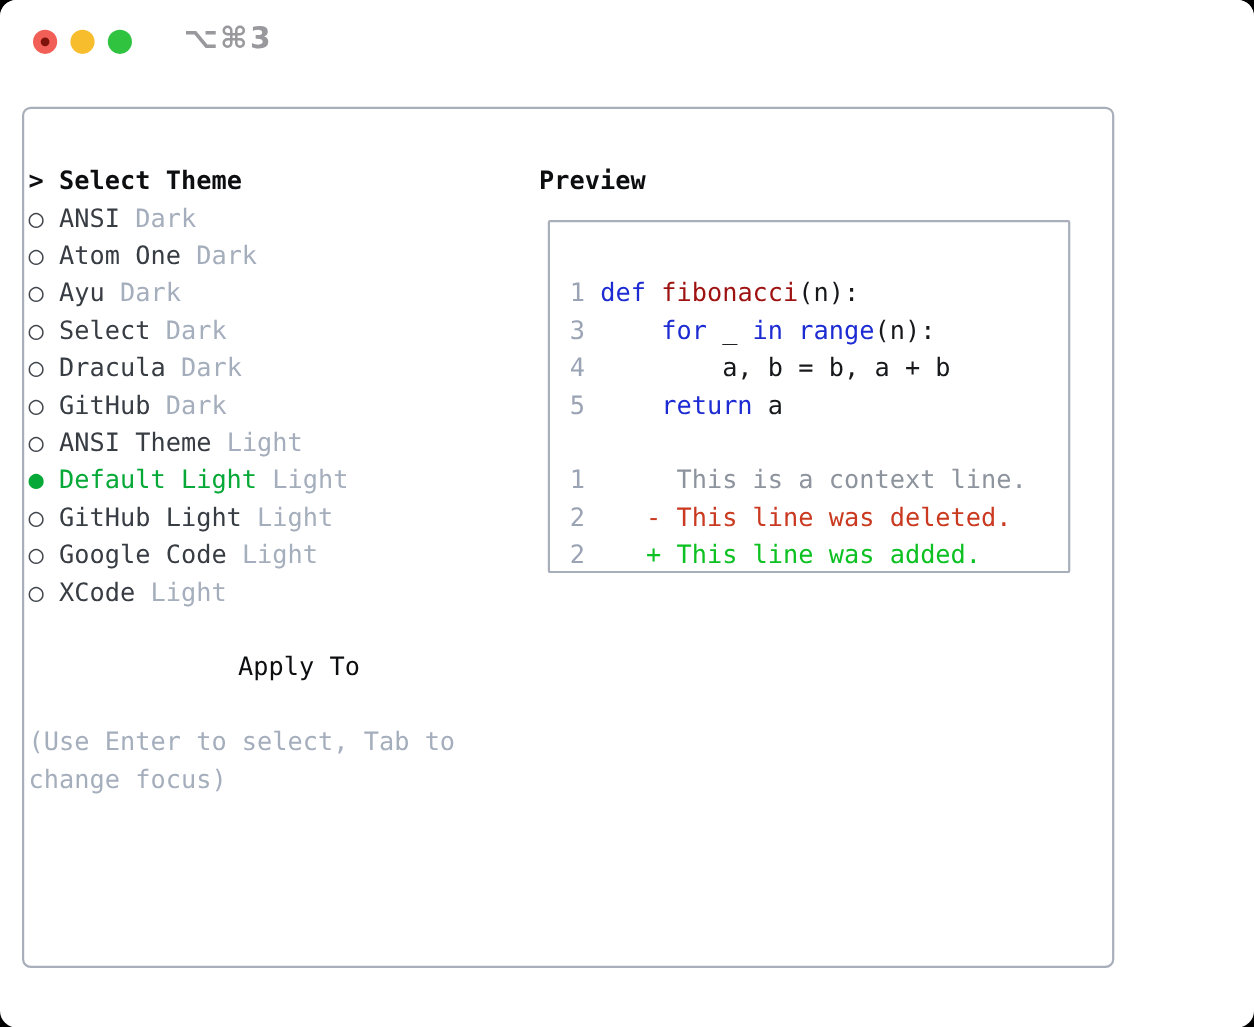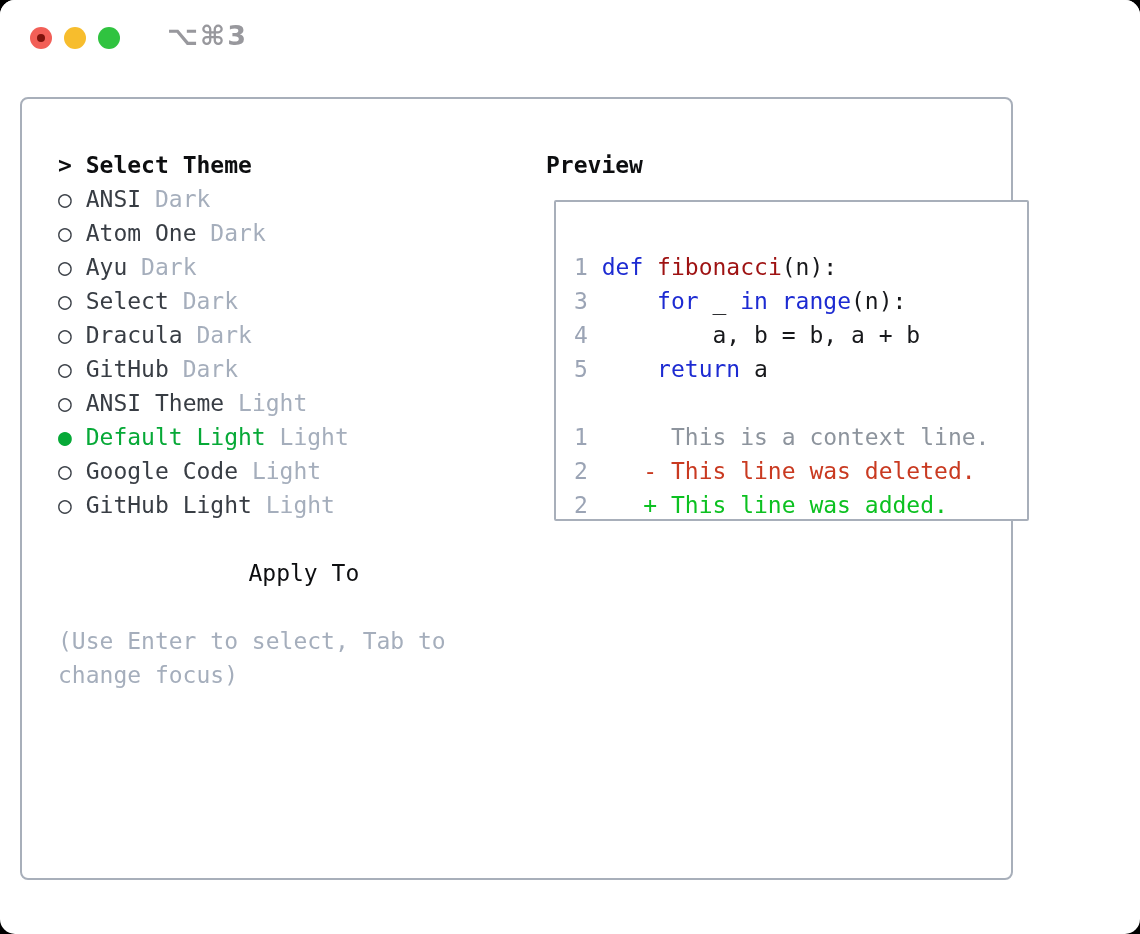--- a/index.html
+++ b/index.html
@@ -5,23 +5,23 @@
   html,body{margin:0;padding:0;}
   body{width:1140px;height:934px;background:#000;font-family:"DejaVu Sans Mono",monospace;position:relative;}
   .window{position:absolute;inset:0;background:#ffffff;border-radius:15px;overflow:hidden;}
   
   .titlebar{position:absolute;top:0;left:0;right:0;height:97px;background:#ffffff;}
   .lights{position:absolute;left:30px;top:27px;display:flex;gap:12px;}
   .light{width:22px;height:22px;border-radius:50%;position:relative;}
   .light .dot{position:absolute;left:7px;top:7px;width:8px;height:8px;border-radius:50%;background:var(--modified-dot,#7e130c);display:block;}
   .title{position:absolute;left:167px;top:20px;font-family:"DejaVu Sans",sans-serif;font-size:27px;font-weight:bold;color:var(--title-gray,#98989d);letter-spacing:2px;}
   
-  .panel{position:absolute;left:20px;top:97px;width:993px;height:783px;box-sizing:border-box;border:2px solid var(--border-gray,#a8afba);border-radius:8px;background:#fff;display:flex;padding:49px 24px 0 36px;}
+  .panel{position:absolute;left:20px;top:97px;width:993px;height:783px;box-sizing:border-box;border:2px solid var(--border-gray,#a8afba);border-radius:8px;background:#fff;display:flex;padding:49px 24px 0 4px;}
   .col-left{width:464px;flex:none;}
-  .col-right{flex:1;min-width:0;margin-left:24px;}
+  .col-right{flex:1;min-width:0;}
   .row{height:34px;line-height:34px;font-size:23px;white-space:pre;color:var(--label-gray,#383d44);}
   .heading1{font-weight:bold;color:var(--heading-black,#0d0e10);}
   .heading2{color:var(--heading-black,#0d0e10);text-align:center;}
   .radio{color:#42474e;}
   .row.selected .radio,.row.selected .label{color:var(--accent-green,#06a937);}
   .tag{color:var(--muted-gray,#a5aebc);}
   .help{color:var(--muted-gray,#a5aebc);}
   
   .preview-box{margin:18px 0 0 8px;width:475px;height:321px;box-sizing:border-box;border:2px solid var(--border-gray,#a8afba);border-radius:2px;background:#fff;padding:48px 0 0 18px;overflow:hidden;}
   .code-line{height:34px;line-height:34px;font-size:23px;white-space:pre;color:var(--code-text,#17181b);}
@@ -53,22 +53,23 @@
       <div class="row heading1"><span class="hprefix">&gt;</span><span> </span><span>Select Theme</span></div>
       <div id="theme-list">
           <div class="row option"><span class="radio">○ </span><span class="label">ANSI</span> <span class="tag">Dark</span></div>
           <div class="row option"><span class="radio">○ </span><span class="label">Atom One</span> <span class="tag">Dark</span></div>
           <div class="row option"><span class="radio">○ </span><span class="label">Ayu</span> <span class="tag">Dark</span></div>
           <div class="row option"><span class="radio">○ </span><span class="label">Select</span> <span class="tag">Dark</span></div>
           <div class="row option"><span class="radio">○ </span><span class="label">Dracula</span> <span class="tag">Dark</span></div>
           <div class="row option"><span class="radio">○ </span><span class="label">GitHub</span> <span class="tag">Dark</span></div>
           <div class="row option"><span class="radio">○ </span><span class="label">ANSI Theme</span> <span class="tag">Light</span></div>
           <div class="row option selected"><span class="radio">● </span><span class="label">Default Light</span> <span class="tag">Light</span></div>
+          <div class="row option"><span class="radio">○ </span><span class="label">GitHub Light</span> <span class="tag">Light</span></div>
           <div class="row option"><span class="radio">○ </span><span class="label">Google Code</span> <span class="tag">Light</span></div>
-          <div class="row option"><span class="radio">○ </span><span class="label">GitHub Light</span> <span class="tag">Light</span></div>
+          <div class="row option"><span class="radio">○ </span><span class="label">XCode</span> <span class="tag">Light</span></div>
         </div>
       <div class="row blank"></div>
       <div class="row heading2"><span>  </span><span>Apply To</span></div>
       <div class="row blank"></div>
       <div class="row help">(Use Enter to select, Tab to</div>
       <div class="row help">change focus)</div>
     </div>
 
     <div class="col-right">
       <div class="row heading1">Preview</div>

